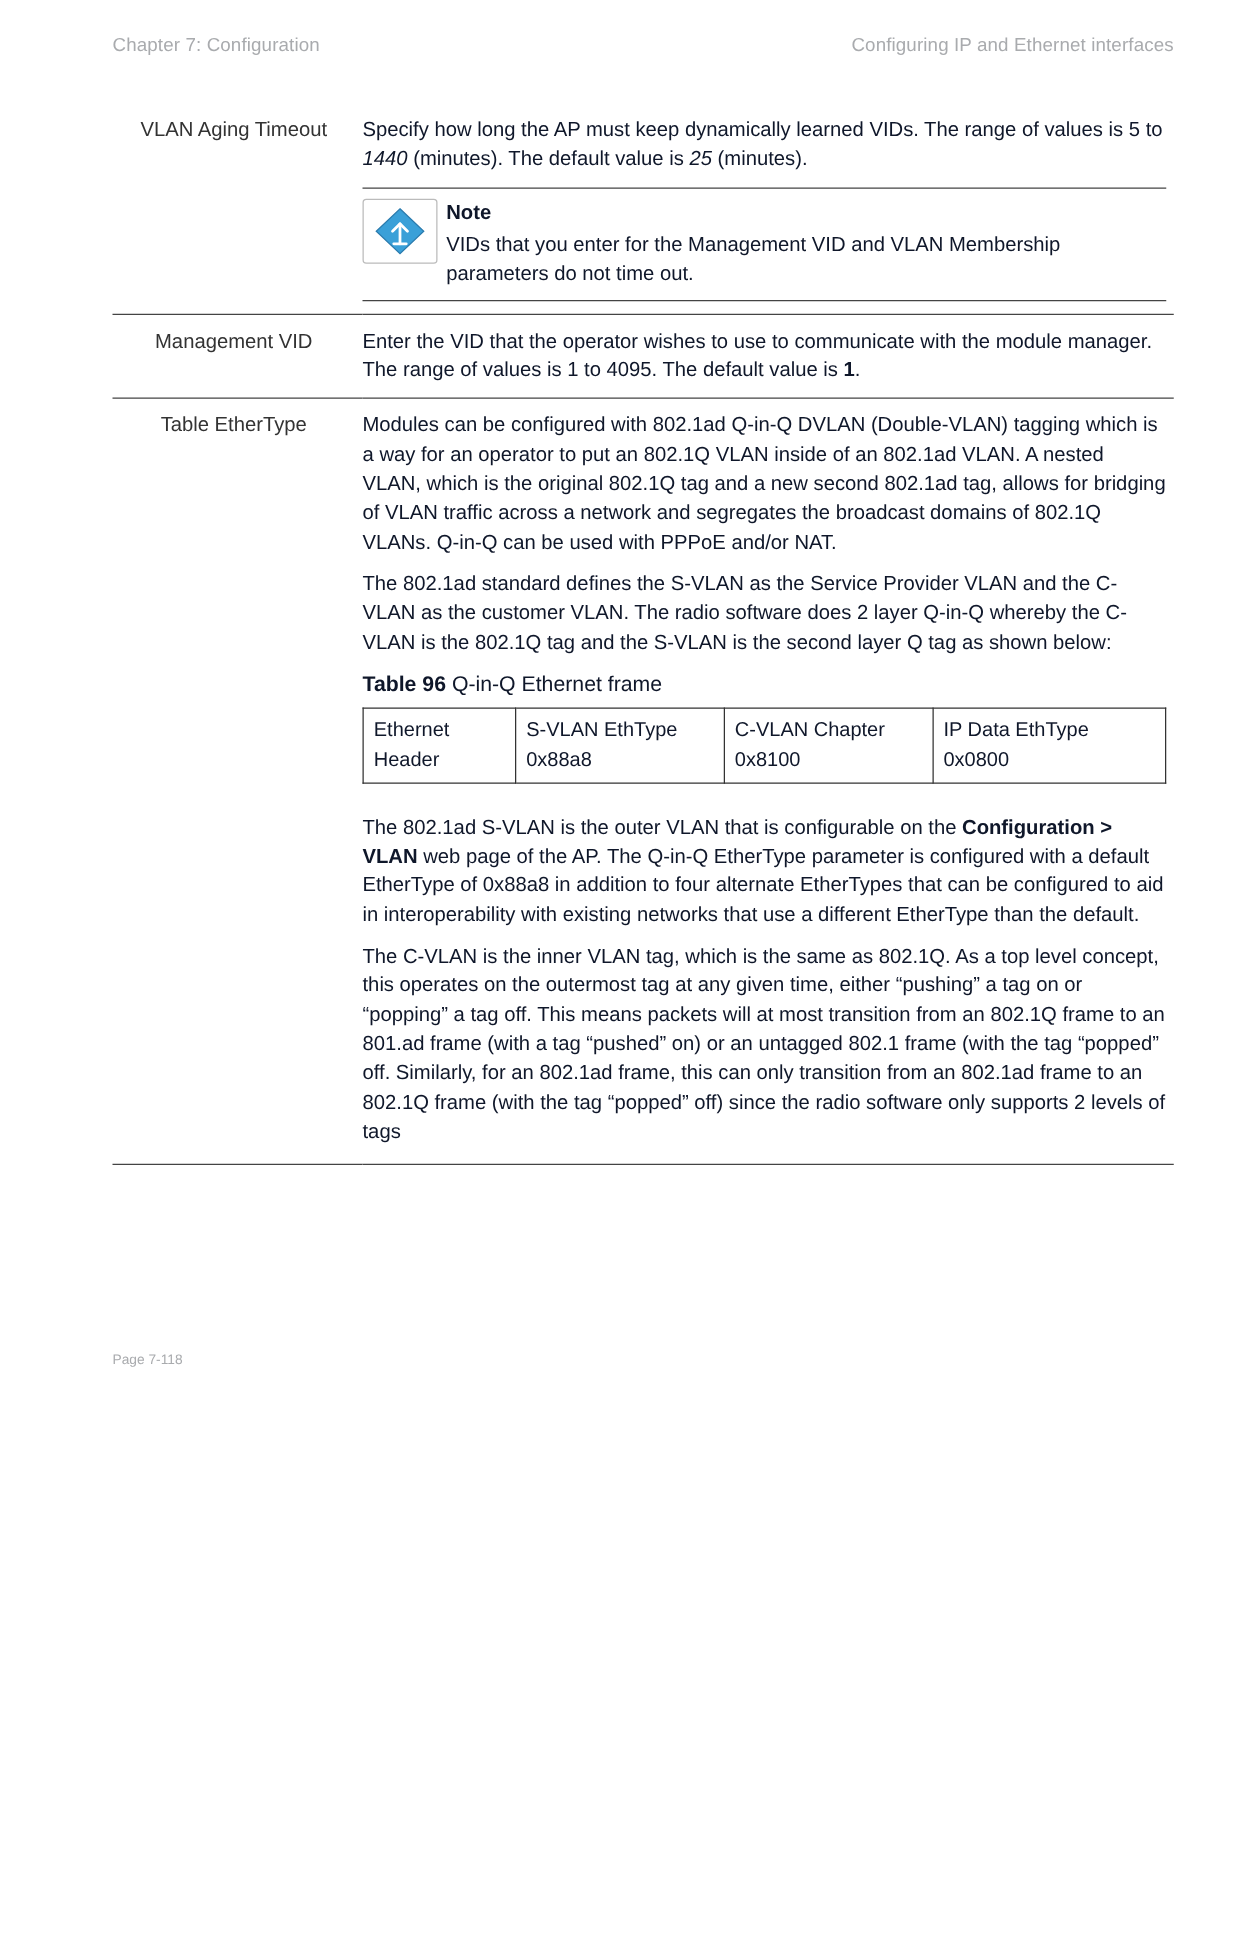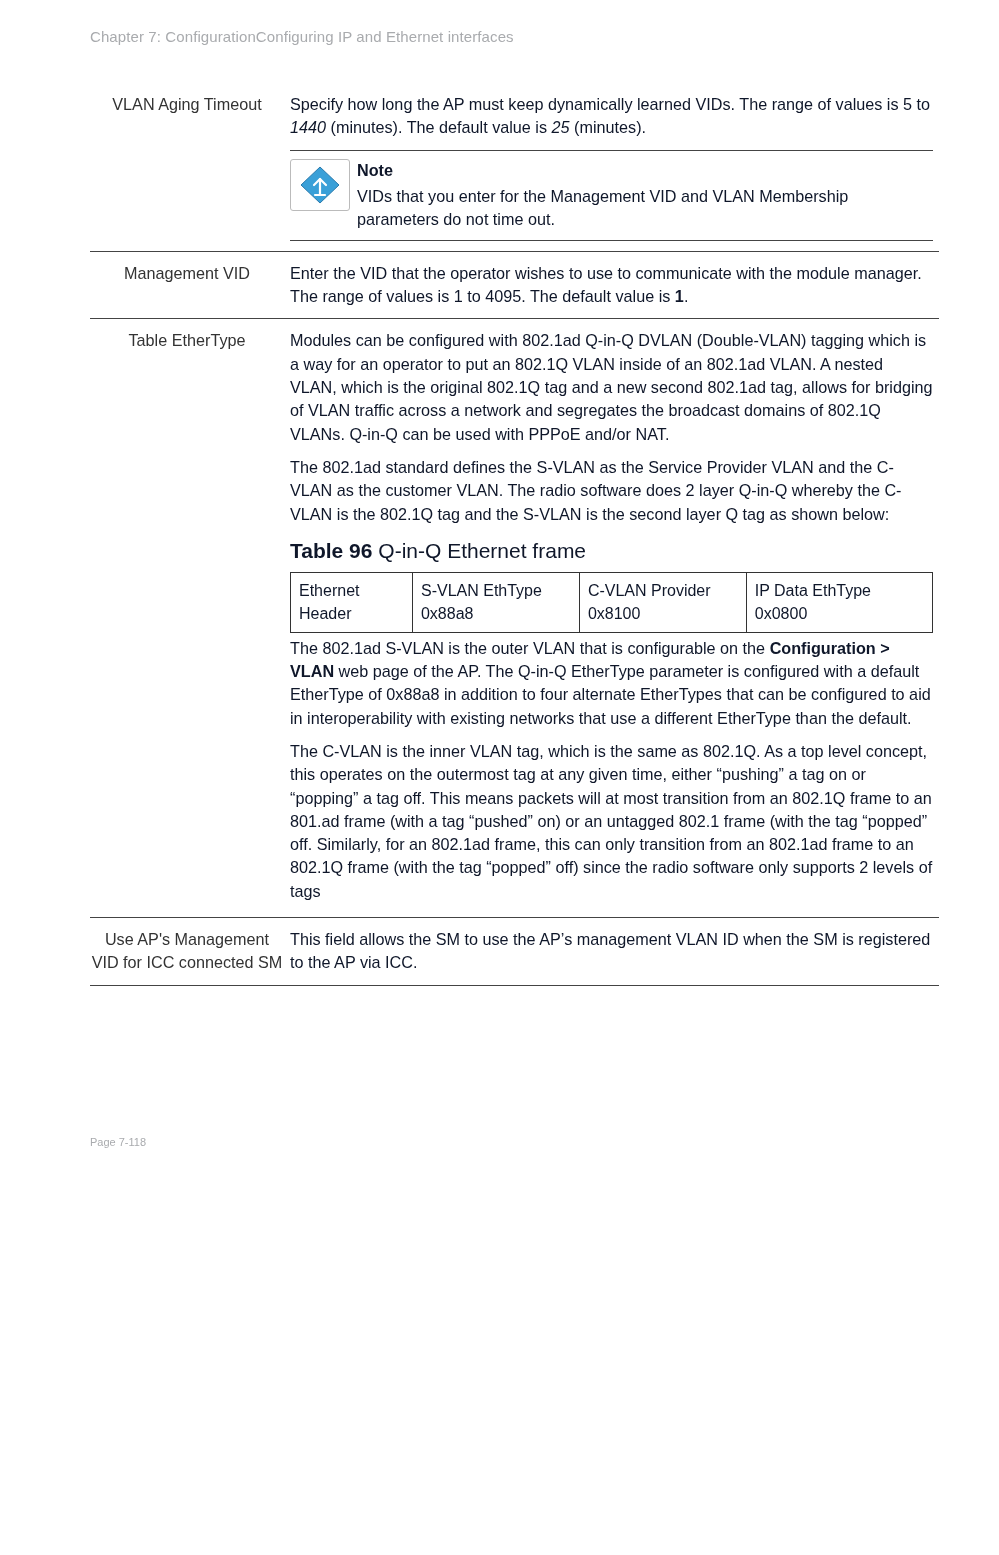--- a/index.html
+++ b/index.html
@@ -1,36 +1,36 @@
 <!DOCTYPE html>
 <html><head>
 <meta charset="utf-8">
 <style>
 * { box-sizing: border-box; margin: 0; padding: 0; }
 html, body { width: 999px; font-family: "Segoe UI", Arial, sans-serif; color: #333; background: #fff; }
 .page { padding: 28px 60px 24px 90px; }
-.page-header { display: flex; justify-content: flex-start; color: #a9abae; font-size: 15px; margin-bottom: 38px; letter-spacing: .1px; }
+.page-header { display: flex; justify-content: space-between; color: #a9abae; font-size: 15px; margin-bottom: 38px; letter-spacing: .1px; }
 
 .tbl { width: 100%; border-collapse: collapse; table-layout: fixed; }
 .tbl > tbody > tr > td { border-top: 1px solid #444; padding: 10px 6px 10px 0; vertical-align: top; font-size: 16.2px; line-height: 1.44; }
 .tbl > tbody > tr:first-child > td { border-top: none; }
 .tbl > tbody > tr:last-child > td { border-bottom: 1px solid #444; }
 .label-col { width: 200px; font-weight: 400; color: #333; padding-right: 8px; text-align: center; }
 .desc-col { color: #0f172a; }
 
 .para { margin-bottom: 10px; }
 .noteblock { border-top: 1px solid #444; border-bottom: 1px solid #444; margin-top: 10px; padding: 8px 0; display: flex; align-items: flex-start; gap: 7px; }
 .note-icon { width: 60px; height: 52px; border: 1px solid #bbb; border-radius: 3px; display: flex; align-items: center; justify-content: center; background: #fff; flex: 0 0 60px; }
 .note-icon svg { display: block; }
 .note-text { flex: 1; }
 .note-title { font-weight: 700; margin-bottom: 3px; }
 
-.tablecap { font-size: 21px; margin: 8px 0 6px 0; }
+.tablecap { font-size: 17px; margin: 8px 0 6px 0; }
 .tablecap b { font-weight: 700; }
-.frame-tbl { border-collapse: collapse; width: 100%; table-layout: fixed; border: 1px solid #333; font-size: 16px; line-height: 1.45; margin-bottom: 4px; }
+.frame-tbl { border-collapse: collapse; width: 100%; table-layout: fixed; border: 1px solid #333; font-size: 16px; line-height: 1.45; margin-bottom: 24px; }
 .frame-tbl td { border: 1px solid #333; padding: 6px 8px; vertical-align: top; }
 
 .bold { font-weight: 700; }
 .ital { font-style: italic; }
 
 .footer { text-align: left; color: #a9abae; font-size: 11px; margin-top: 150px; }
 </style>
 </head>
 <body>
 
@@ -90,35 +90,31 @@
             <colgroup>
                 <col style="width:19%">
                 <col style="width:26%">
                 <col style="width:26%">
                 <col style="width:29%">
               </colgroup>
             <tbody>
                 <tr>
               <td>Ethernet Header</td>
               <td>S-VLAN EthType 0x88a8</td>
-              <td>C-VLAN Provider 0x8100</td>
+              <td>C-VLAN Chapter 0x8100</td>
               <td>IP Data EthType 0x0800</td>
             </tr>
           </tbody>
             </table>
           <div class="para">
             <span>The 802.1ad S-VLAN is the outer VLAN that is configurable on the </span><span class="bold">Configuration &gt; VLAN</span><span> web page of the AP. The Q-in-Q EtherType parameter is configured with a default EtherType of 0x88a8 in addition to four alternate EtherTypes that can be configured to aid in interoperability with existing networks that use a different EtherType than the default.</span>
           </div>
           <div class="para" style="margin-bottom:4px">The C-VLAN is the inner VLAN tag, which is the same as 802.1Q. As a top level concept, this operates on the outermost tag at any given time, either “pushing” a tag on or “popping” a tag off. This means packets will at most transition from an 802.1Q frame to an 801.ad frame (with a tag “pushed” on) or an untagged 802.1 frame (with the tag “popped” off. Similarly, for an 802.1ad frame, this can only transition from an 802.1ad frame to an 802.1Q frame (with the tag “popped” off) since the radio software only supports 2 levels of tags</div>
         </td>
       </tr>
 
-      <tr>
-        <td class="label-col">Use AP's Management VID for ICC connected SM</td>
-        <td class="desc-col">This field allows the SM to use the AP’s management VLAN ID when the SM is registered to the AP via ICC.</td>
-      </tr>
 
     </tbody>
   </table>
 
   <div class="footer">Page 7-118</div>
 
 </div>
 
 </body></html>

